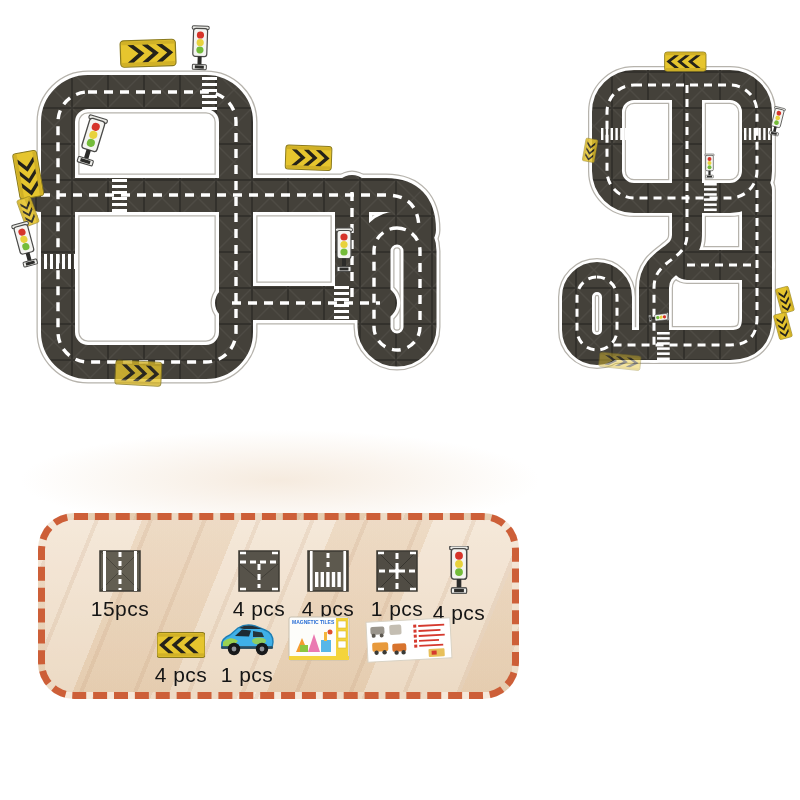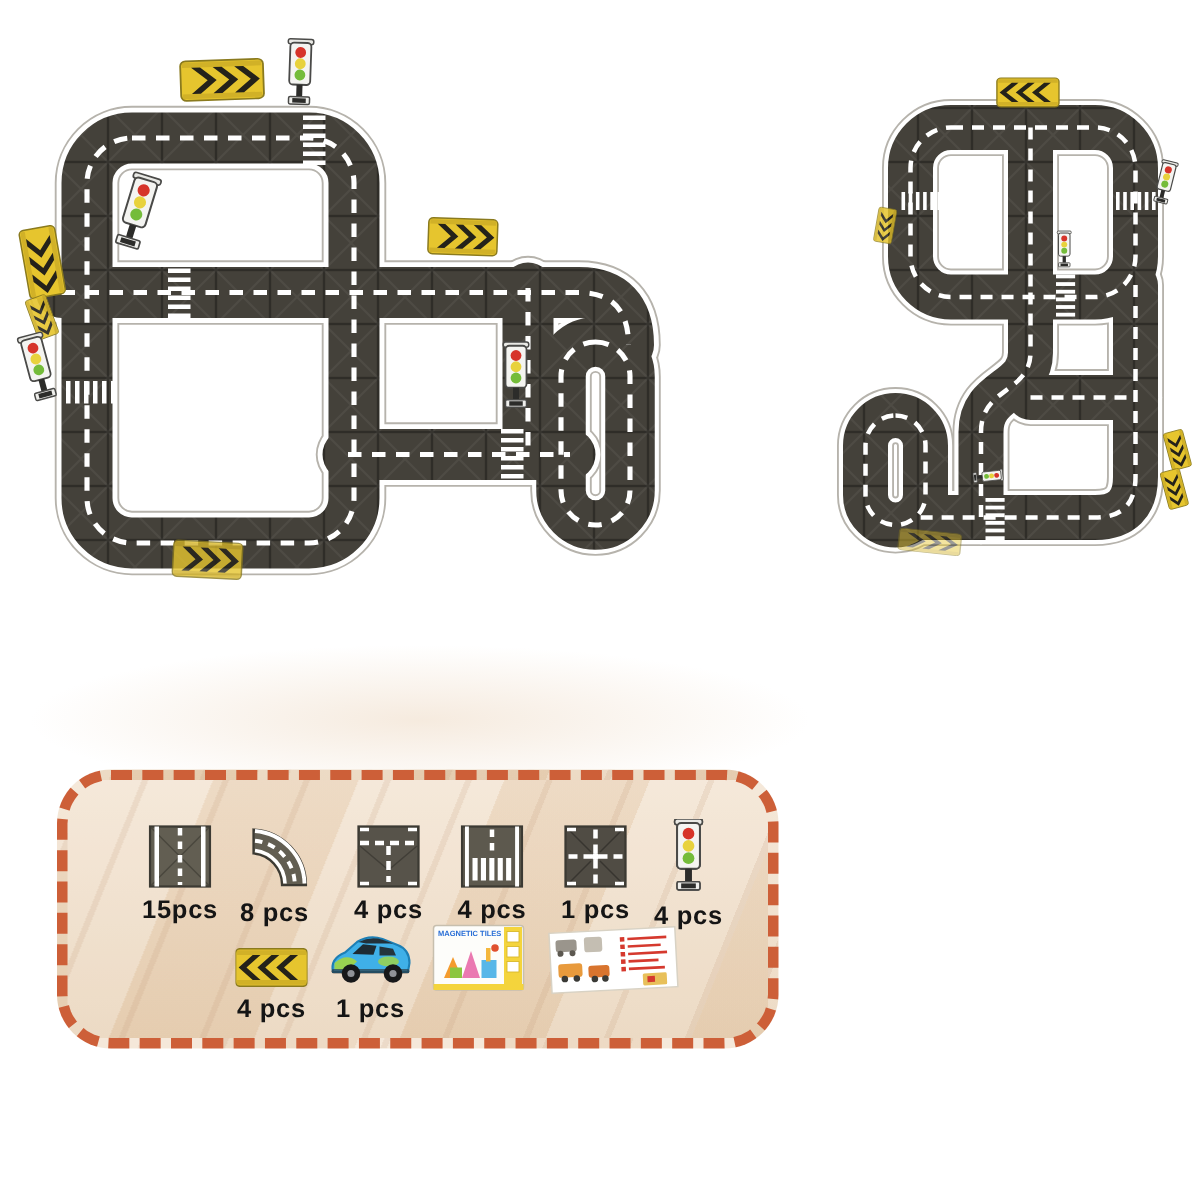--- a/index.html
+++ b/index.html
@@ -23,21 +23,21 @@
   .panel{position:absolute;left:38px;top:513px;width:481px;height:186px;box-sizing:border-box;
     border:7px dashed #cd5f38;border-radius:36px;
     background-color:#eed9c2;
     background-image:
       repeating-linear-gradient(112deg, rgba(255,255,255,0) 0 46px, rgba(188,146,112,0.16) 46px 50px),
       repeating-linear-gradient(112deg, rgba(255,255,255,0.22) 0 90px, rgba(222,192,160,0.22) 90px 180px),
       linear-gradient(180deg,#f2e2cf,#e7d0b4);}
   .panel-glow{position:absolute;left:20px;top:430px;width:520px;height:100px;border-radius:50%;
     background:radial-gradient(closest-side,rgba(238,218,196,.55),rgba(255,255,255,0));}
   .itm{position:absolute;display:flex;flex-direction:column;align-items:center;width:80px;margin-left:-40px;}
-  .itm .lbl{margin-top:5px;font-size:17px;font-weight:700;color:#151515;letter-spacing:.5px;white-space:nowrap;}
+  .itm .lbl{margin-top:5px;font-size:21px;font-weight:400;color:#151515;letter-spacing:.5px;white-space:nowrap;}
 </style>
 </head>
 <body>
 
 <div class="stage">
 
   <svg class="tracks" width="800" height="505" viewBox="0 0 800 505">
     <defs>
       <pattern id="tilep" width="36" height="36" patternUnits="userSpaceOnUse">
         <rect width="36" height="36" fill="#44413a"></rect>
@@ -186,29 +186,20 @@
       <svg width="42" height="42" viewBox="0 0 42 42">
         <rect x="1" y="1" width="40" height="40" fill="#625e52" stroke="#3c3a33" stroke-width="1.5"></rect>
         <path d="M2,2 L40,40 M40,2 L2,40" stroke="rgba(0,0,0,0.25)" stroke-width="1"></path>
         <rect x="4" y="1" width="3" height="40" fill="#fff"></rect>
           <rect x="35" y="1" width="3" height="40" fill="#fff"></rect>
         <line x1="21" y1="2" x2="21" y2="40" stroke="#fff" stroke-width="3" stroke-dasharray="5 4"></line>
       </svg>
       <span class="lbl">15pcs</span>
     </div>
 
-    <div class="itm" style="left:138px;top:30px">
-      <svg width="44" height="44" viewBox="0 0 44 44">
-        <path d="M8,3 A37,37 0 0 1 43,40 L27,40 A21,21 0 0 0 8,19 Z" fill="#625e52" stroke="#3c3a33" stroke-width="1.5"></path>
-        <path d="M9,4 A36,36 0 0 1 42,39" fill="none" stroke="#fff" stroke-width="2.6"></path>
-        <path d="M9,17 A23,23 0 0 1 29,39" fill="none" stroke="#fff" stroke-width="2.4"></path>
-        <path d="M9,10.5 A29.5,29.5 0 0 1 35.5,39" fill="none" stroke="#fff" stroke-width="2.6" stroke-dasharray="5 4"></path>
-      </svg>
-      <span class="lbl">8 pcs</span>
-    </div>
 
     <div class="itm" style="left:214px;top:30px">
       <svg width="42" height="42" viewBox="0 0 42 42">
         <rect x="1" y="1" width="40" height="40" fill="#57534a" stroke="#3c3a33" stroke-width="1.5"></rect>
         <path d="M2,14 L21,30 L40,14" stroke="rgba(0,0,0,0.25)" stroke-width="1" fill="none"></path>
         <line x1="2" y1="12" x2="40" y2="12" stroke="#fff" stroke-width="3" stroke-dasharray="6 4"></line>
         <line x1="21" y1="14" x2="21" y2="38" stroke="#fff" stroke-width="3" stroke-dasharray="6 4"></line>
         <path d="M2,3 h6 M34,3 h6 M2,39 h6 M34,39 h6" stroke="#fff" stroke-width="2.4"></path>
       </svg>
       <span class="lbl">4 pcs</span>

